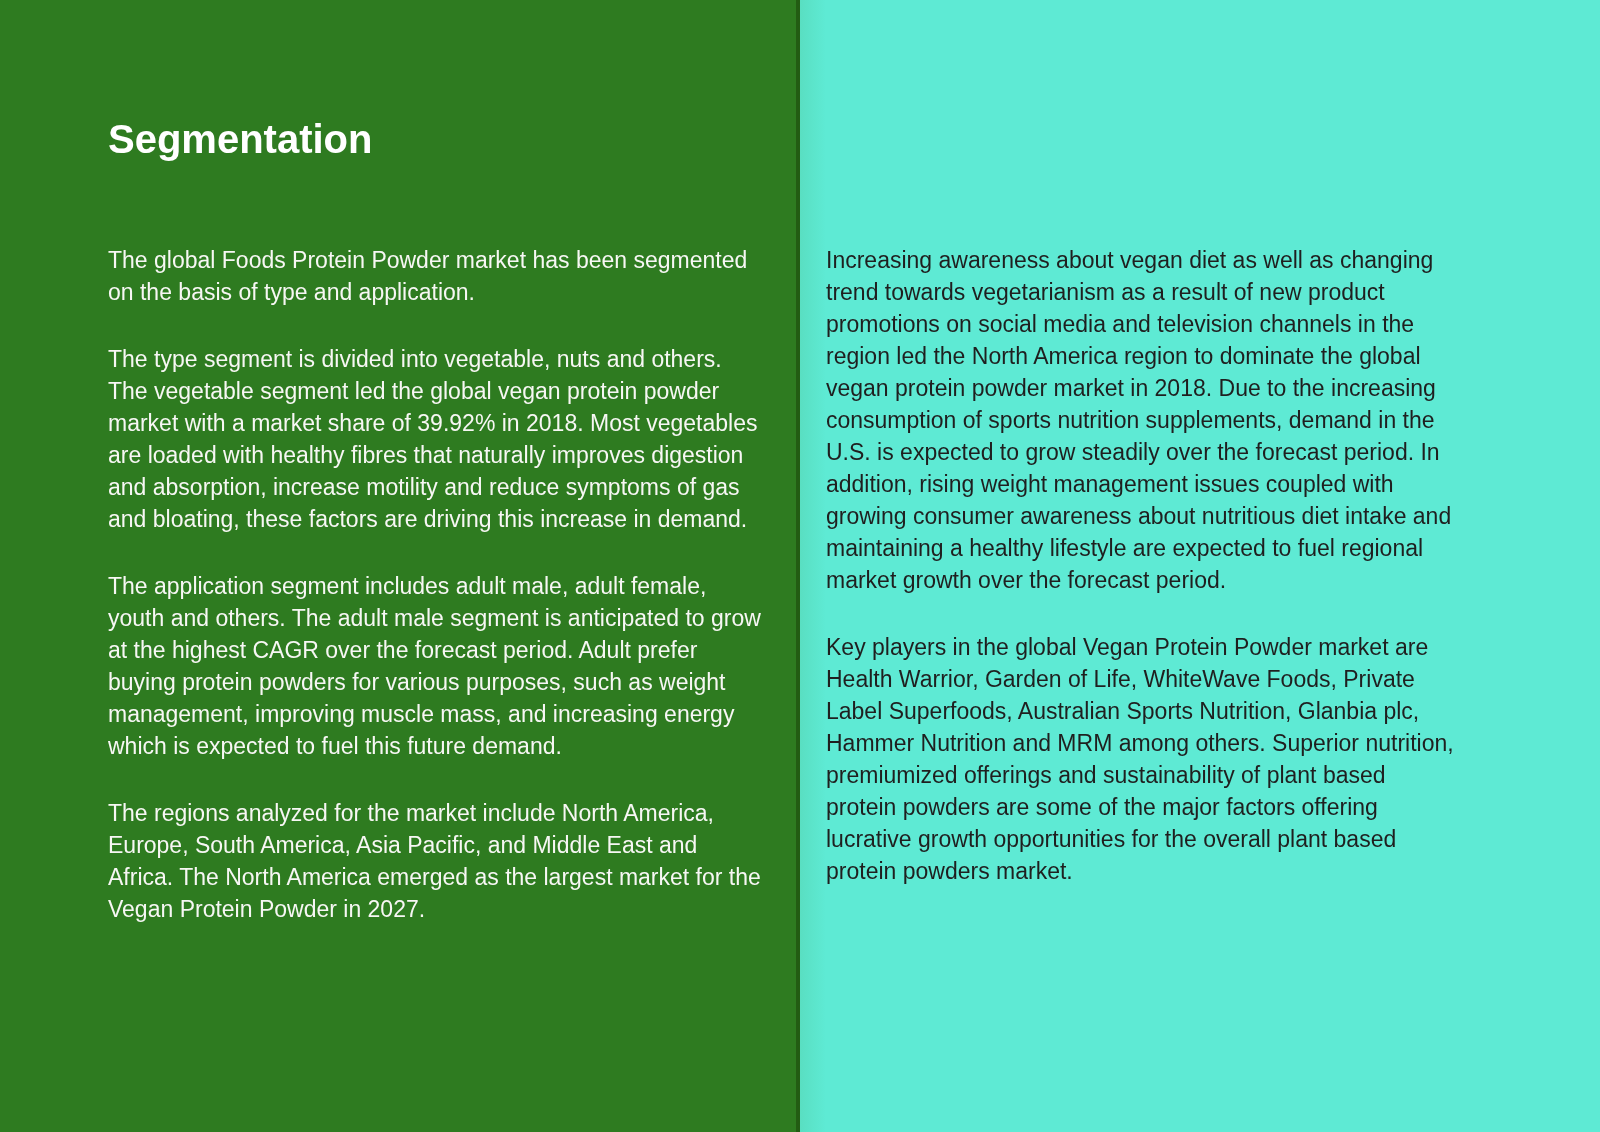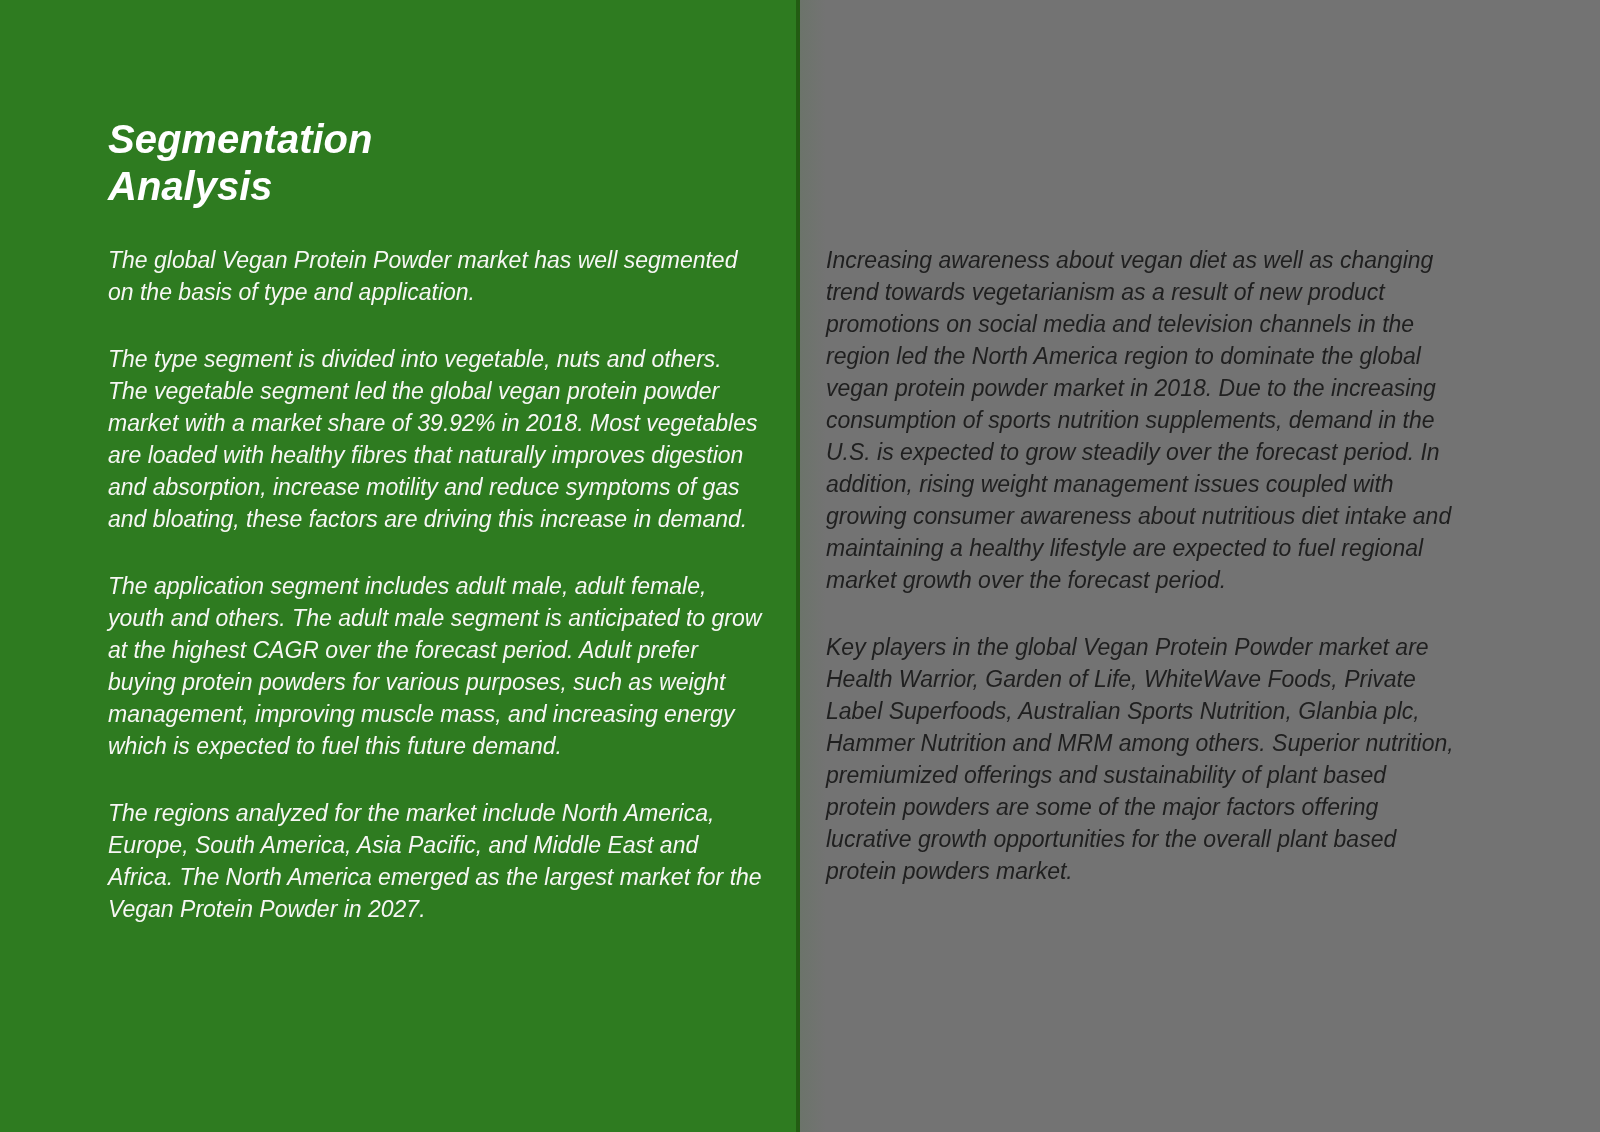--- a/index.html
+++ b/index.html
@@ -8,22 +8,21 @@
     font-family: "Liberation Sans", "DejaVu Sans", sans-serif;
     background: #ffffff;
     position: relative;
     overflow: hidden;
   }
   .page {
     position: absolute;
     inset: 0;
     width: 1600px;
     height: 1132px;
-    background: #737373;
-    font-style: italic;
+    background: #5eead4;
   }
   .left-panel {
     position: absolute;
     left: 0; top: 0;
     width: 796px; height: 1132px;
     background: #2e7b20;
   }
   .divider {
     position: absolute;
     left: 796px; top: 0;
@@ -66,25 +65,24 @@
   .right-body p { margin: 0 8px 35px 0; }
 </style>
 </head>
 <body>
 
 <div class="page">
 
   <div class="left-panel">
     <div class="page-title">
       <div>Segmentation</div>
-      <div>Analysis</div>
     </div>
 
     <div class="left-body">
-      <p>The global Vegan Protein Powder market has well segmented on the basis of type and application.</p>
+      <p>The global Foods Protein Powder market has been segmented on the basis of type and application.</p>
       <p>The type segment is divided into vegetable, nuts and others. The vegetable segment led the global vegan protein powder market with a market share of 39.92% in 2018. Most vegetables are loaded with healthy fibres that naturally improves digestion and absorption, increase motility and reduce symptoms of gas and bloating, these factors are driving this increase in demand.</p>
       <p>The application segment includes adult male, adult female, youth and others. The adult male segment is anticipated to grow at the highest CAGR over the forecast period. Adult prefer buying protein powders for various purposes, such as weight management, improving muscle mass, and increasing energy which is expected to fuel this future demand.</p>
       <p>The regions analyzed for the market include North America, Europe, South America, Asia Pacific, and Middle East and Africa. The North America emerged as the largest market for the Vegan Protein Powder in 2027.</p>
     </div>
   </div>
 
   <div class="divider"></div>
   <div class="divider-shadow"></div>
 
   <div class="right-body">

